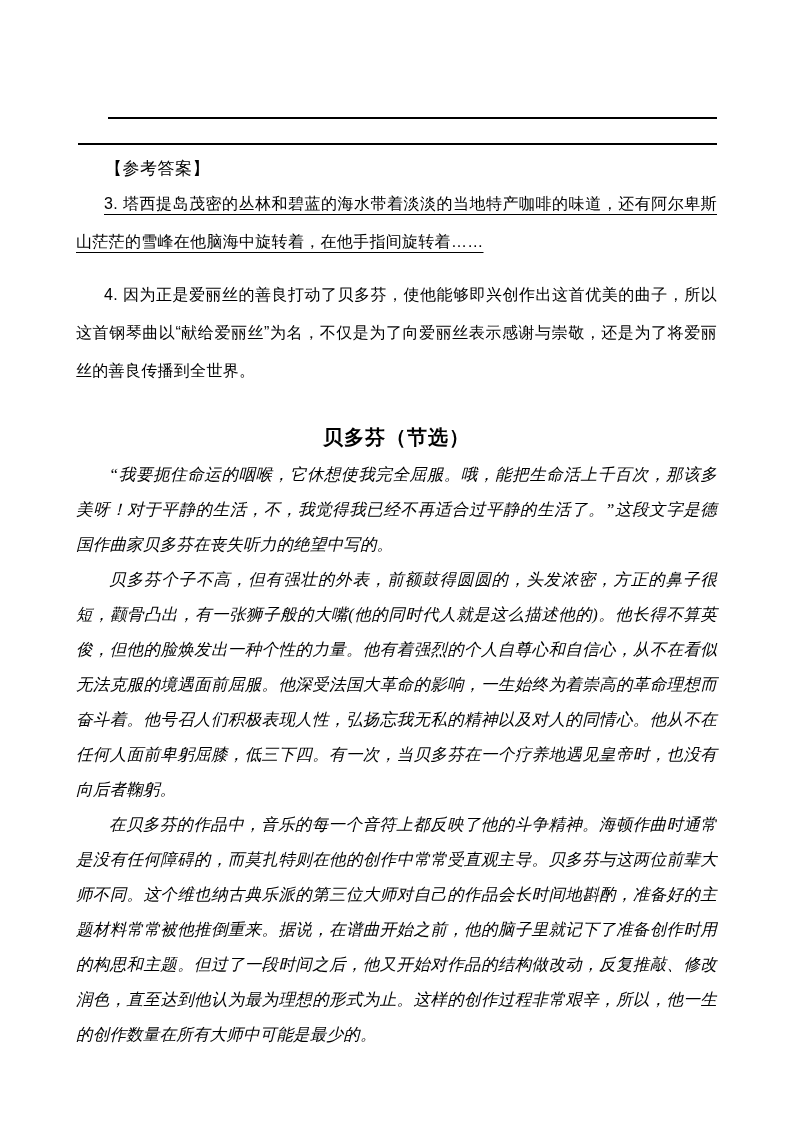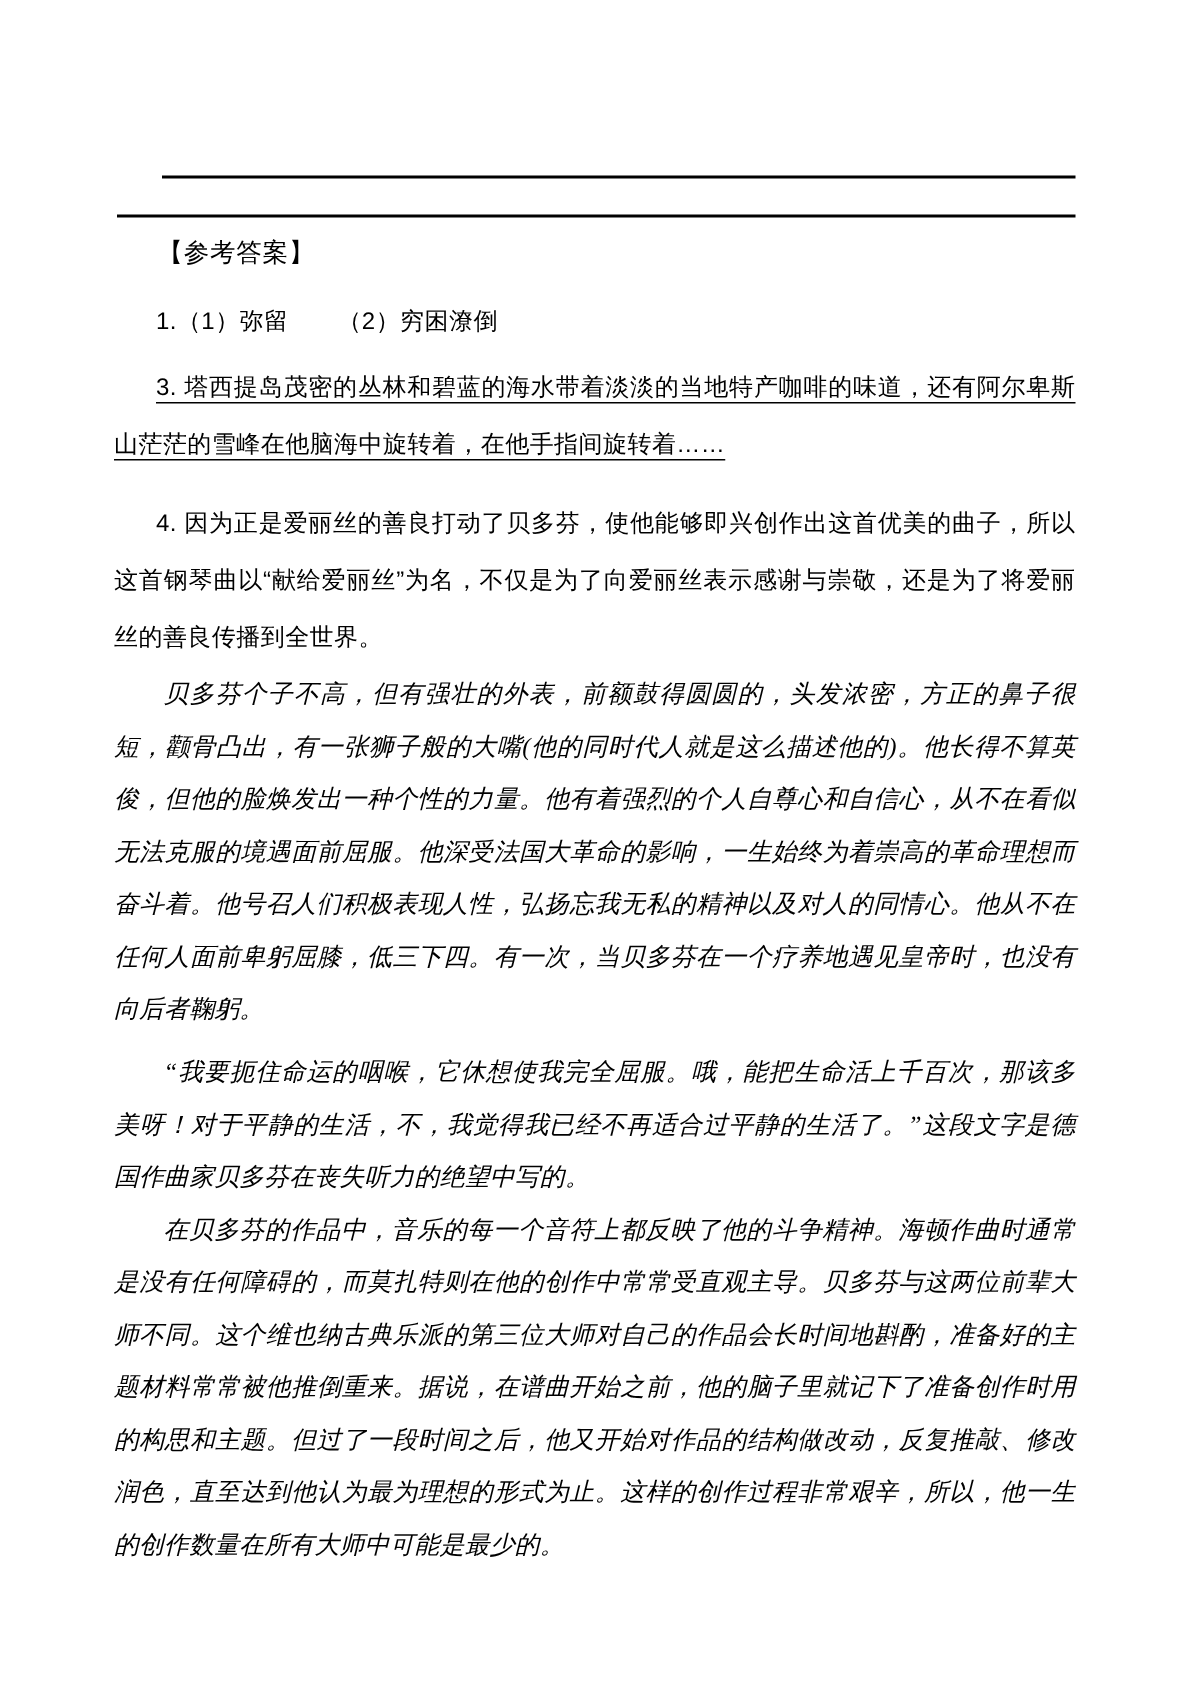--- a/index.html
+++ b/index.html
@@ -91,28 +91,28 @@
 
 <div class="page">
 
   <div class="rule rule-short"></div>
   <div class="rule rule-long"></div>
 
   <div class="content">
 
     <div class="answers-header">【参考答案】</div>
 
-    <p class="answer answer-1">1.（1）弥留　　（2）穷困潦倒</p>
 
 
     <p class="answer answer-3">3. 塔西提岛茂密的丛林和碧蓝的海水带着淡淡的当地特产咖啡的味道，还有阿尔卑斯山茫茫的雪峰在他脑海中旋转着，在他手指间旋转着……</p>
 
     <p class="answer answer-4">4. 因为正是爱丽丝的善良打动了贝多芬，使他能够即兴创作出这首优美的曲子，所以这首钢琴曲以“献给爱丽丝”为名，不仅是为了向爱丽丝表示感谢与崇敬，还是为了将爱丽丝的善良传播到全世界。</p>
 
+    <h1 class="article-title">贝多芬（节选）</h1>
+
+    <p class="body-para first">“我要扼住命运的咽喉，它休想使我完全屈服。哦，能把生命活上千百次，那该多美呀！对于平静的生活，不，我觉得我已经不再适合过平静的生活了。”这段文字是德国作曲家贝多芬在丧失听力的绝望中写的。</p>
 
     <p class="body-para">贝多芬个子不高，但有强壮的外表，前额鼓得圆圆的，头发浓密，方正的鼻子很短，颧骨凸出，有一张狮子般的大嘴(他的同时代人就是这么描述他的)。他长得不算英俊，但他的脸焕发出一种个性的力量。他有着强烈的个人自尊心和自信心，从不在看似无法克服的境遇面前屈服。他深受法国大革命的影响，一生始终为着崇高的革命理想而奋斗着。他号召人们积极表现人性，弘扬忘我无私的精神以及对人的同情心。他从不在任何人面前卑躬屈膝，低三下四。有一次，当贝多芬在一个疗养地遇见皇帝时，也没有向后者鞠躬。</p>
-
-    <p class="body-para first">“我要扼住命运的咽喉，它休想使我完全屈服。哦，能把生命活上千百次，那该多美呀！对于平静的生活，不，我觉得我已经不再适合过平静的生活了。”这段文字是德国作曲家贝多芬在丧失听力的绝望中写的。</p>
 
     <p class="body-para">在贝多芬的作品中，音乐的每一个音符上都反映了他的斗争精神。海顿作曲时通常是没有任何障碍的，而莫扎特则在他的创作中常常受直观主导。贝多芬与这两位前辈大师不同。这个维也纳古典乐派的第三位大师对自己的作品会长时间地斟酌，准备好的主题材料常常被他推倒重来。据说，在谱曲开始之前，他的脑子里就记下了准备创作时用的构思和主题。但过了一段时间之后，他又开始对作品的结构做改动，反复推敲、修改润色，直至达到他认为最为理想的形式为止。这样的创作过程非常艰辛，所以，他一生的创作数量在所有大师中可能是最少的。</p>
 
   </div>
 </div>
 
 </body></html>

